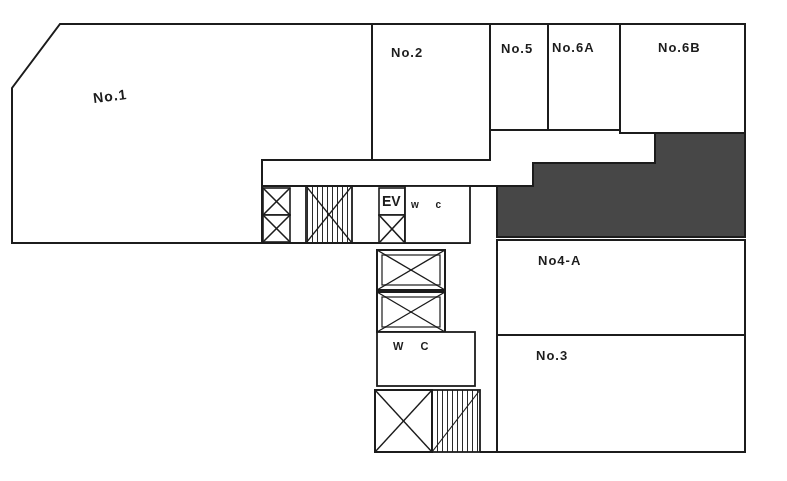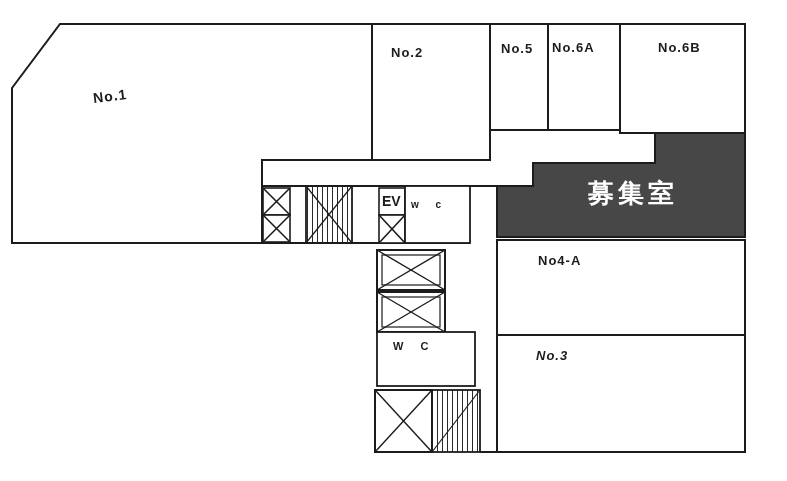--- a/index.html
+++ b/index.html
@@ -26,21 +26,21 @@
   .lbl-no6a{left:552px;top:40px;text-align:right;}
   .lbl-no6b{646px;left:646px;top:40px;}
   .lbl-recruit{
     left:588px;top:176px;
     color:#ffffff;
     font-size:26px;
     letter-spacing:4px;
     font-weight:600;
   }
   .lbl-no4a{left:538px;top:253px;text-align:right;}
-  .lbl-no3{left:536px;top:348px;font-style:italic;}
+  .lbl-no3{left:536px;top:348px;}
   .lbl-wc-upper{left:411px;top:199px;font-size:10px;letter-spacing:7px;}
   .lbl-wc-lower{left:393px;top:340px;font-size:11px;letter-spacing:7px;}
   .lbl-ev{left:382px;top:193px;font-size:14px;letter-spacing:0;text-align:center;}
 </style>
 </head>
 <body>
 
 <div class="plan">
 
   <svg width="787" height="481" viewBox="0 0 787 481">
@@ -121,20 +121,19 @@
       <rect x="432" y="390" width="48" height="62" fill="url(#vhatch)" stroke="#1c1c1c" stroke-width="1.8"></rect>
       <line x1="432" y1="452" x2="480" y2="390" stroke="#1c1c1c" stroke-width="1.2"></line>
     </g>
   </svg>
 
   <div class="room-label lbl-no1">No.1</div>
   <div class="room-label lbl-no2">No.2</div>
   <div class="room-label lbl-no5">No.5</div>
   <div class="room-label lbl-no6a">No.6A</div>
   <div class="room-label lbl-no6b" style="left:646px;top:40px;padding-left:12px;">No.6B</div>
-  <div class="room-label lbl-recruit">募集室</div>
   <div class="room-label lbl-no4a">No4-A</div>
   <div class="room-label lbl-no3">No.3</div>
   <div class="room-label lbl-wc-upper">w c</div>
   <div class="room-label lbl-wc-lower">W C</div>
   <div class="room-label lbl-ev">EV</div>
 
 </div>
 
 </body></html>

